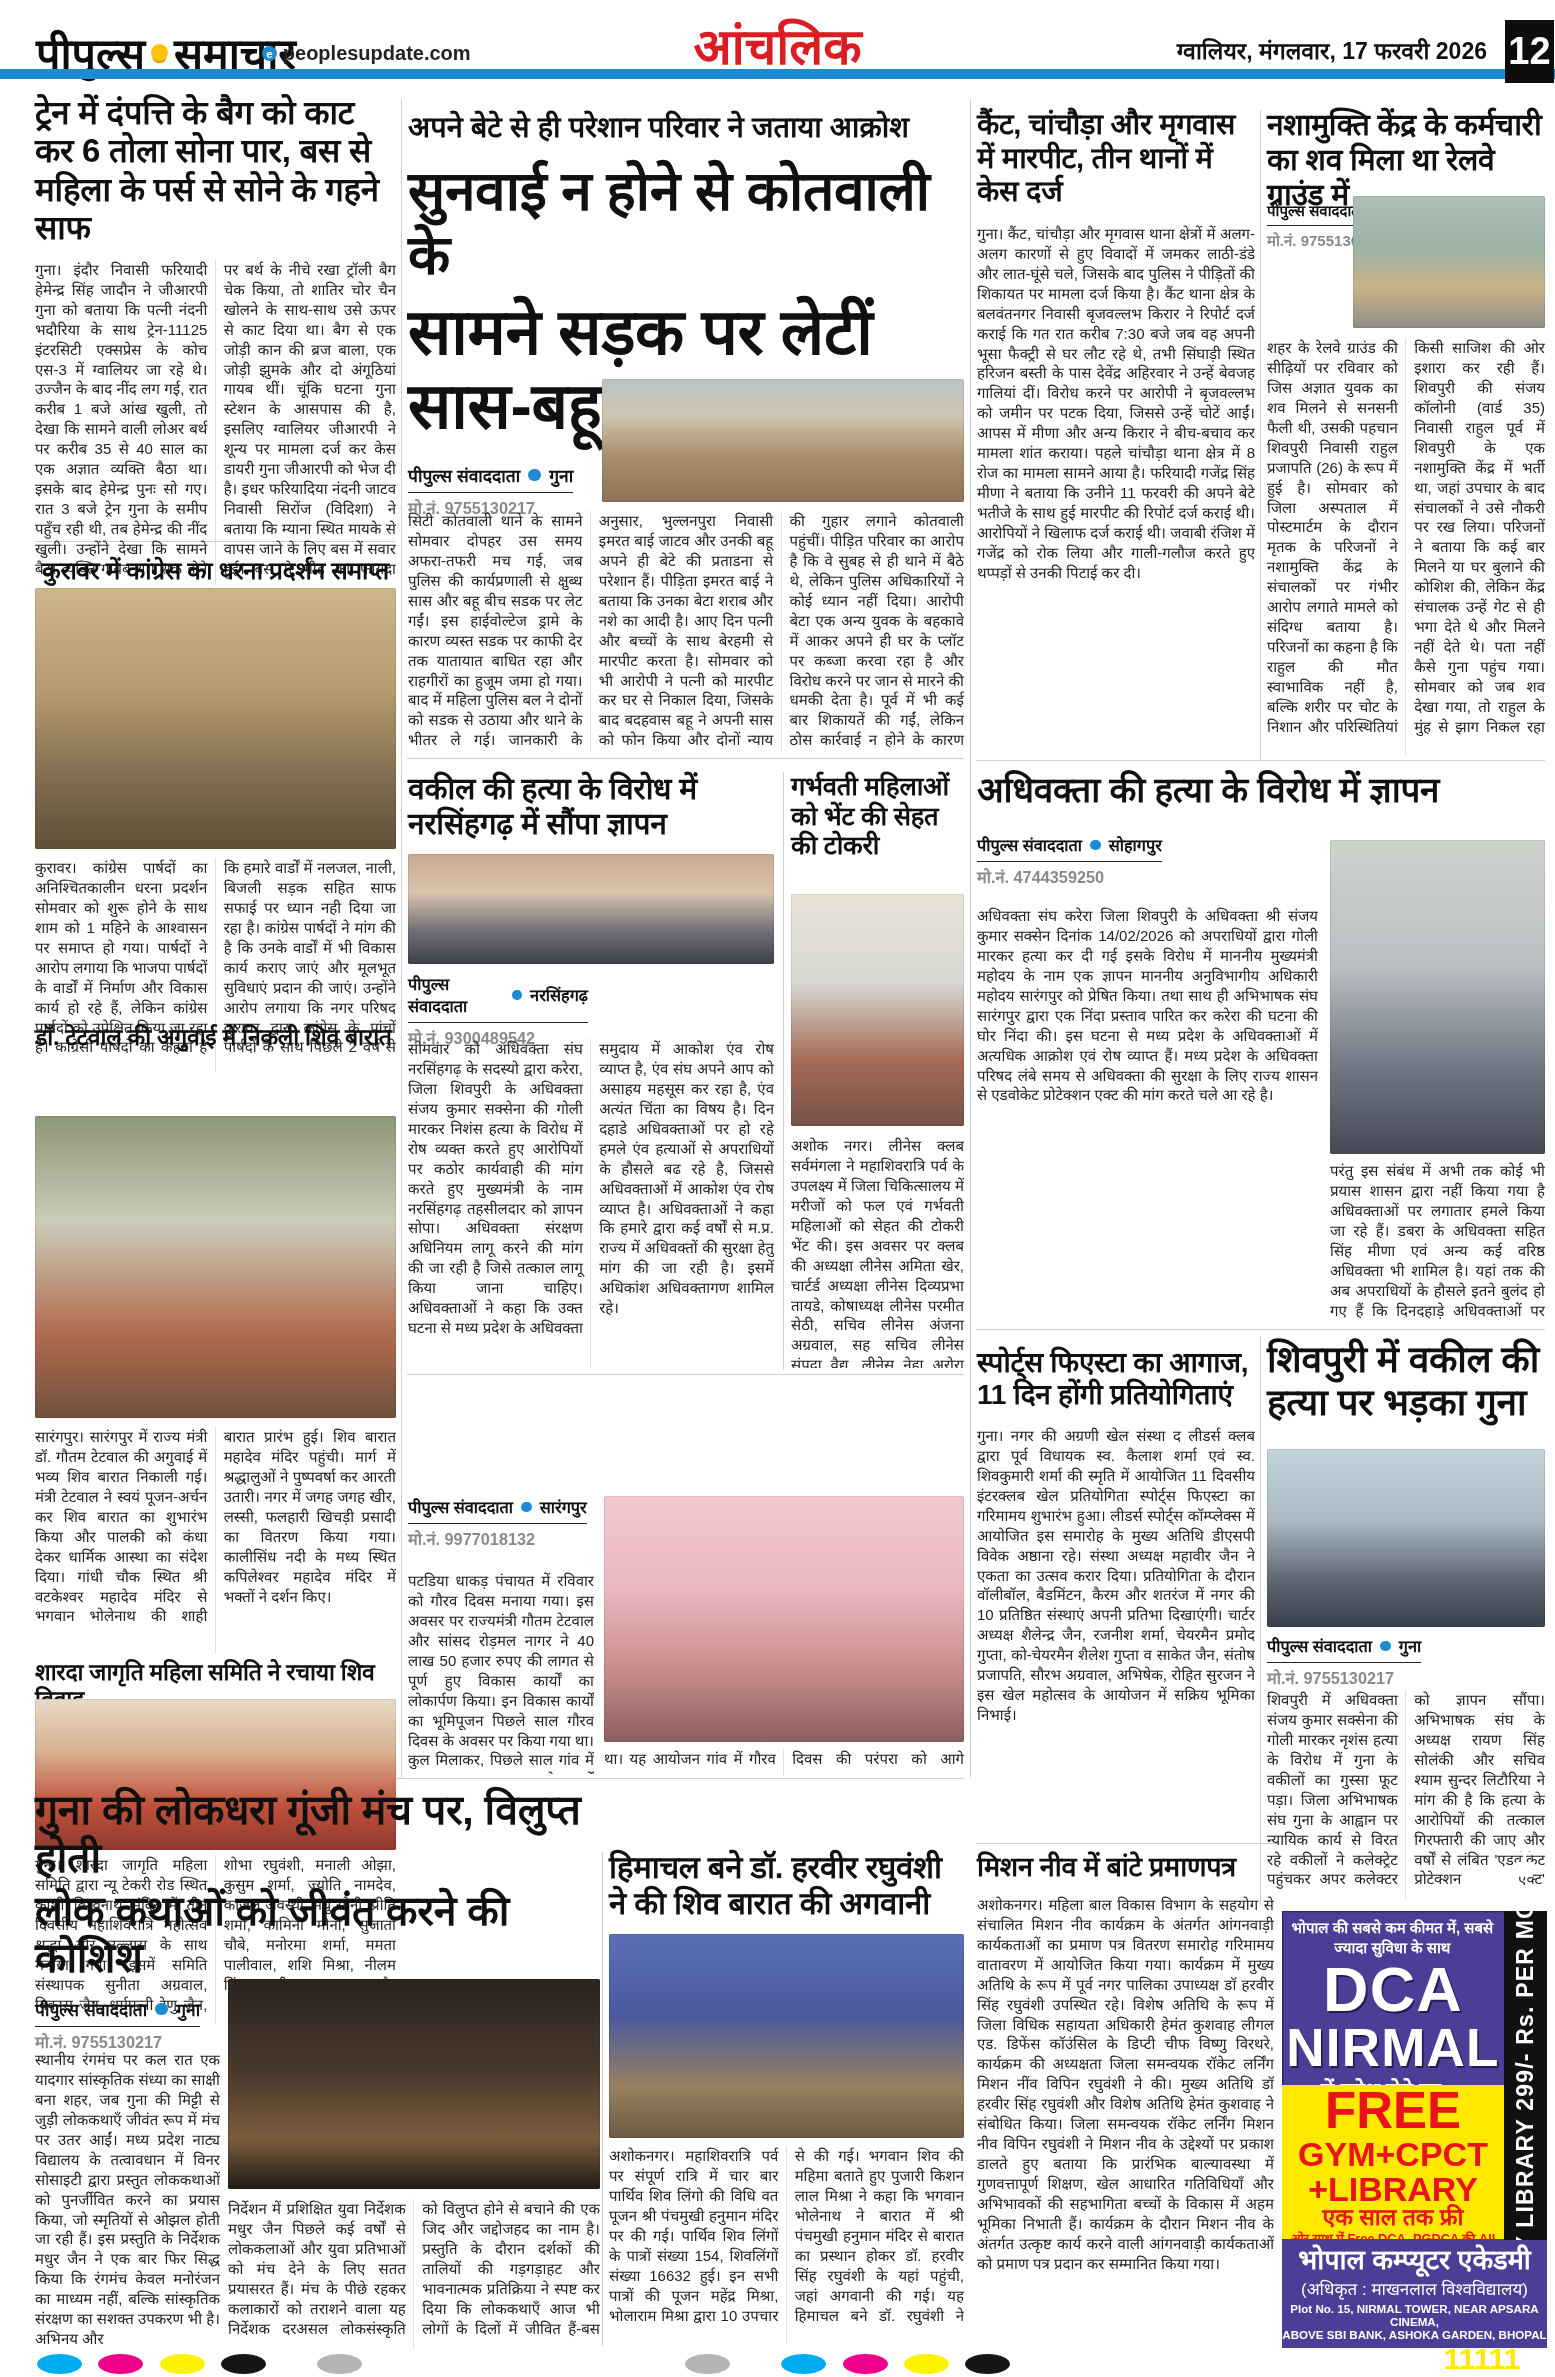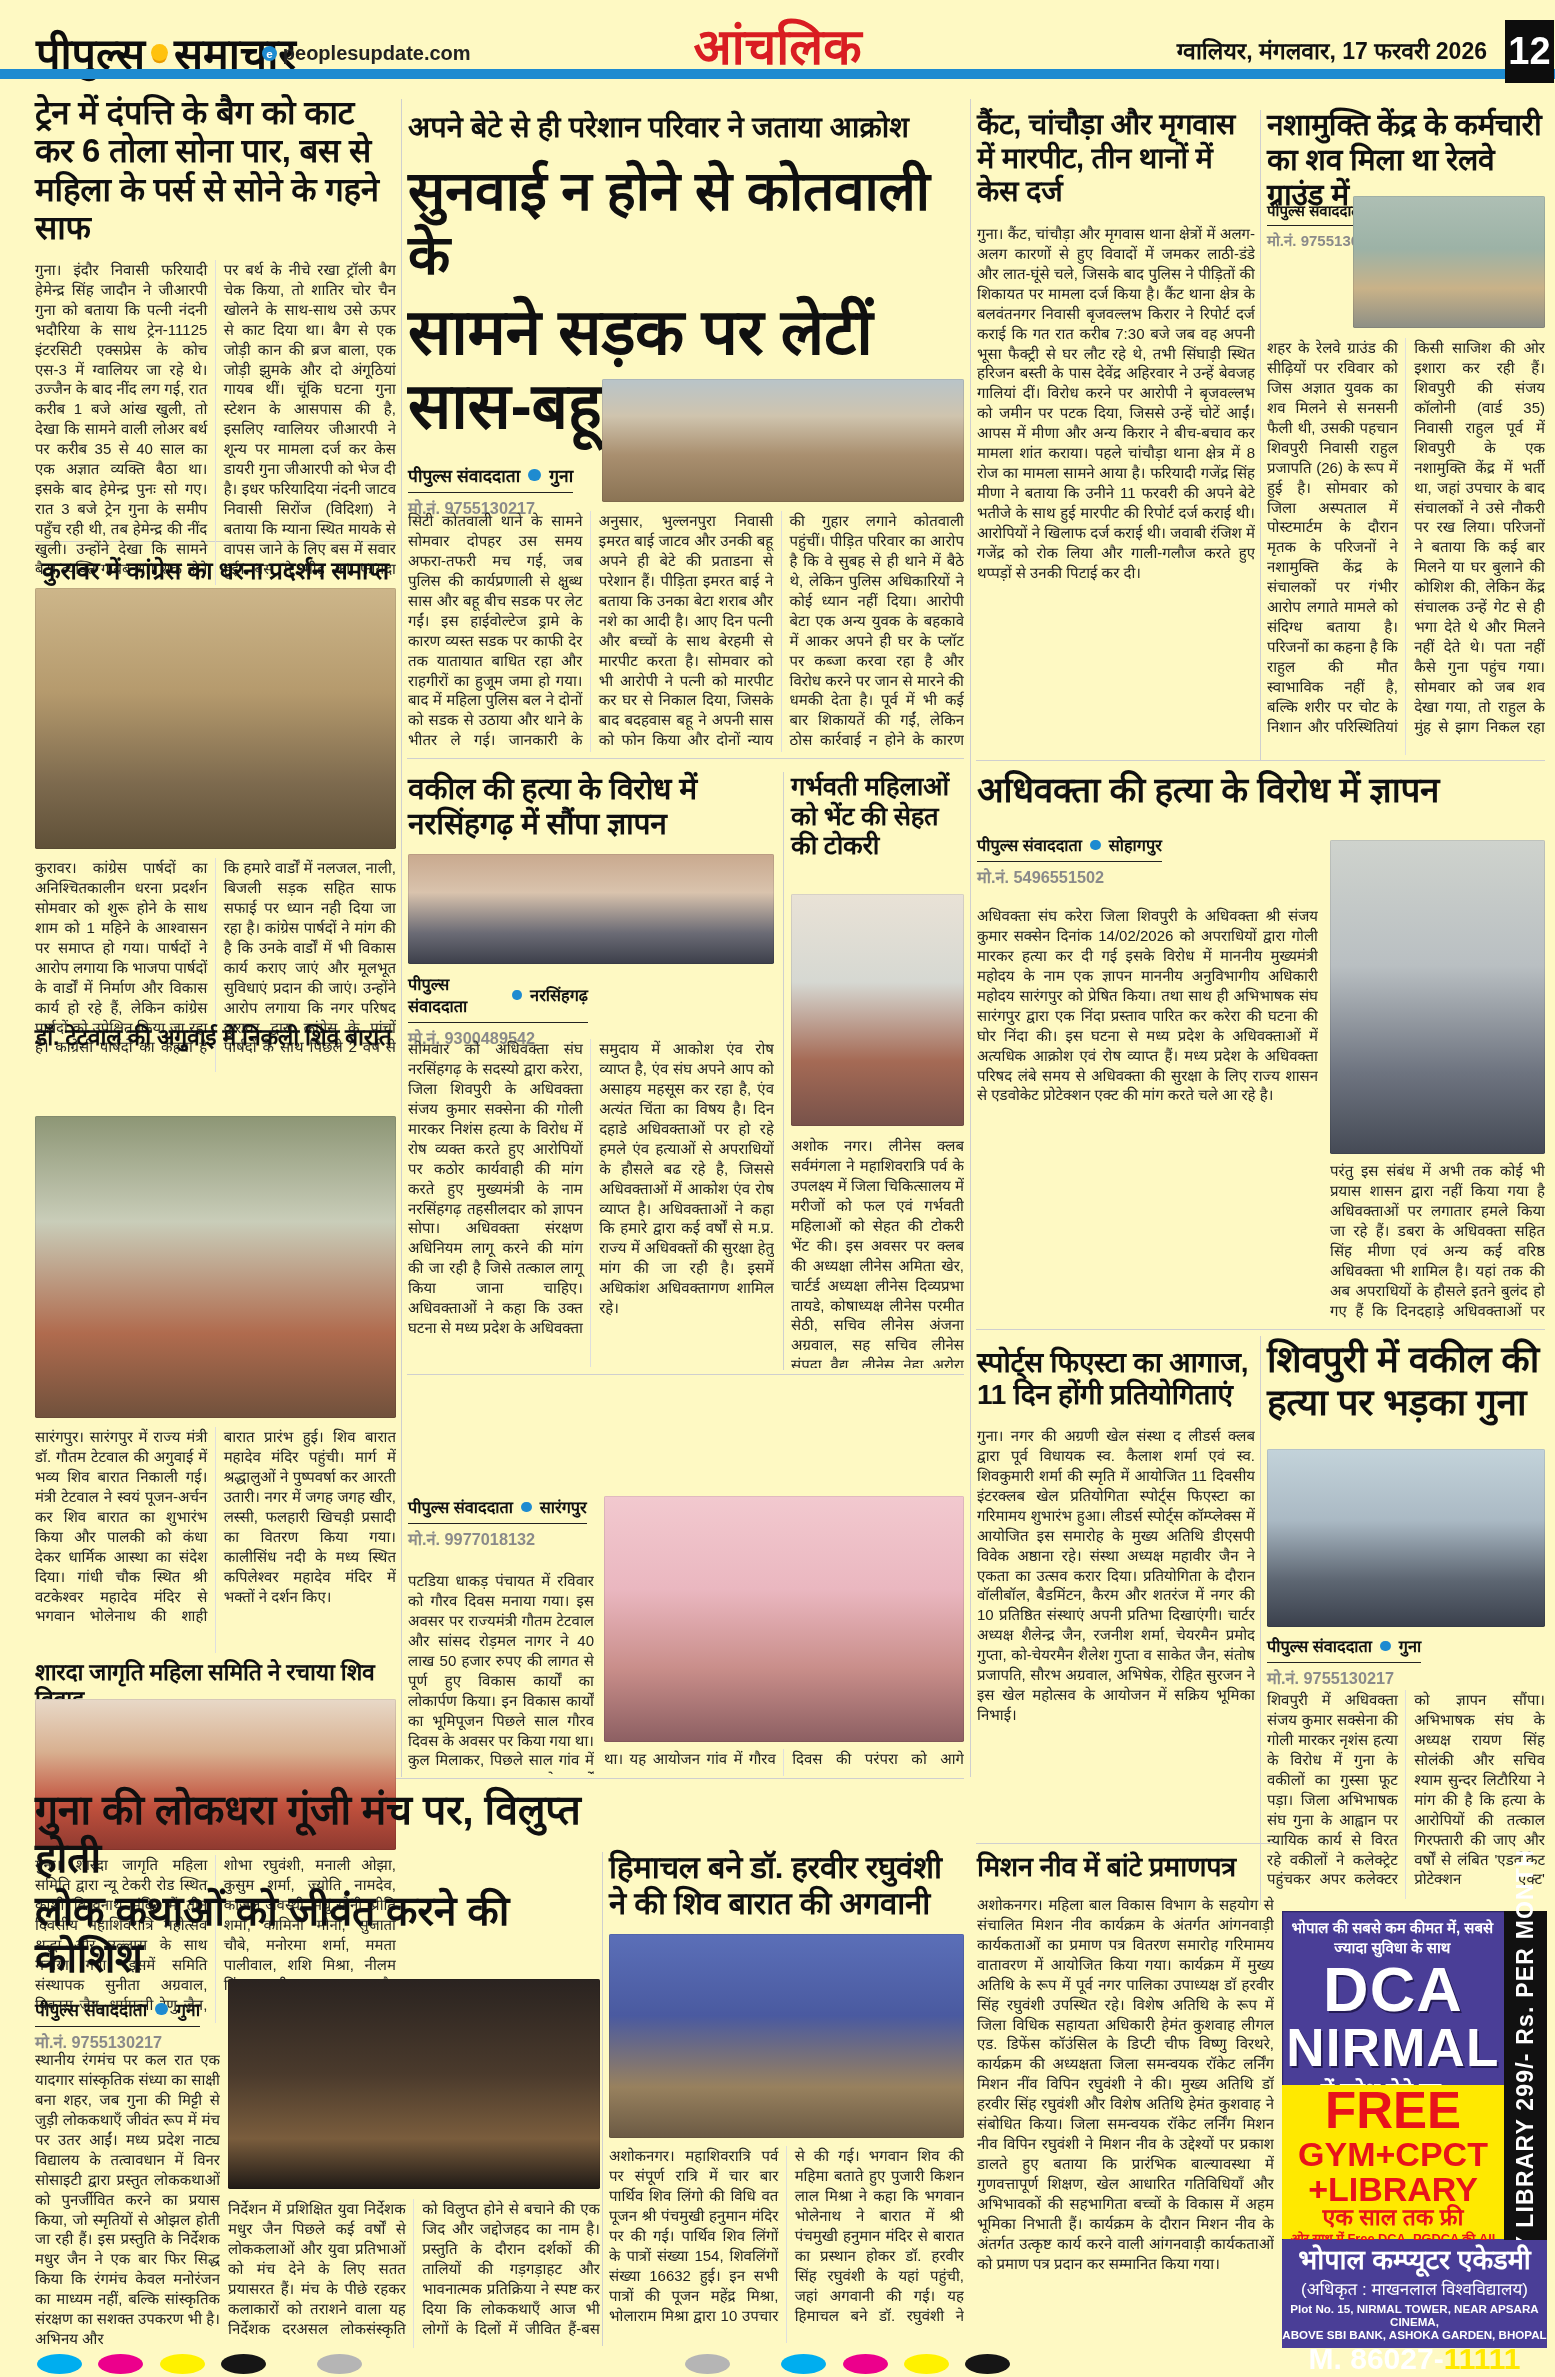--- a/index.html
+++ b/index.html
@@ -1,16 +1,16 @@
 <!DOCTYPE html>
 <html style="font-size:9.3px"><head>
 <meta charset="utf-8">
 <style>
   html,body{margin:0;padding:0;background:#e9e9e9;}
-  .page{position:relative;width:1555px;height:2377px;background:#fef9c3;overflow:hidden;
+  .page{position:relative;width:1555px;height:2377px;background:#ffffff;overflow:hidden;
         font-family:"Liberation Sans",sans-serif;color:#1c1c1c;}
   .abs{position:absolute;}
   .hl{font-weight:800;color:#101010;line-height:1.16;letter-spacing:-0.3px;}
   .kicker{font-weight:800;color:#101010;}
   .body{font-size:15px;line-height:1.33;text-align:justify;color:#222;}
   .cols2{column-count:2;column-gap:16.3px;column-rule:0.6px solid #dedede;}
   .cols3{column-count:3;column-gap:16.3px;column-rule:0.6px solid #dedede;}
   .byline{font-weight:800;font-size:17.4px;color:#111;border-bottom:1.7px solid #222;
           padding-bottom:4.6px;display:flex;align-items:center;gap:8.1px;width:fit-content;}
   .dot{width:12.8px;height:12.8px;border-radius:50%;background:#1e8bd0;display:inline-block;}
@@ -185,21 +185,21 @@
 
   <div class="abs" style="left:977px;top:770px;width:568px;">
     <div class="hl" style="font-size:35px;">अधिवक्ता की हत्या के विरोध में ज्ञापन</div>
   </div>
   <div class="abs" style="left:977px;top:834px;width:244px;">
     <div class="byline" style="font-size:16.3px;">
       <span>पीपुल्स संवाददाता</span>
       <span class="dot" style="width:10.5px;height:10.5px;"></span>
       <span>सोहागपुर</span>
     </div>
-    <div class="phone">मो.नं. 5496551502</div>
+    <div class="phone">मो.नं. 4744359250</div>
   </div>
   <div class="photo" style="left:1330px;top:840px;width:215px;height:314px;
        background:linear-gradient(180deg,#cfd3cd 0%,#b9bfc2 40%,#6e7480 74%,#454a55 100%);"></div>
   <div class="abs body" style="left:977px;top:906px;width:341px;height:416px;overflow:hidden;">अधिवक्ता संघ करेरा जिला शिवपुरी के अधिवक्ता श्री संजय कुमार सक्सेन दिनांक 14/02/2026 को अपराधियों द्वारा गोली मारकर हत्या कर दी गई इसके विरोध में माननीय मुख्यमंत्री महोदय के नाम एक ज्ञापन माननीय अनुविभागीय अधिकारी महोदय सारंगपुर को प्रेषित किया। तथा साथ ही अभिभाषक संघ सारंगपुर द्वारा एक निंदा प्रस्ताव पारित कर करेरा की घटना की घोर निंदा की। इस घटना से मध्य प्रदेश के अधिवक्ताओं में अत्यधिक आक्रोश एवं रोष व्याप्त हैं। मध्य प्रदेश के अधिवक्ता परिषद लंबे समय से अधिवक्ता की सुरक्षा के लिए राज्य शासन से एडवोकेट प्रोटेक्शन एक्ट की मांग करते चले आ रहे है।</div>
   <div class="abs body" style="left:1330px;top:1161px;width:215px;height:160px;overflow:hidden;">परंतु इस संबंध में अभी तक कोई भी प्रयास शासन द्वारा नहीं किया गया है अधिवक्ताओं पर लगातार हमले किया जा रहे हैं। डबरा के अधिवक्ता सहित सिंह मीणा एवं अन्य कई वरिष्ठ अधिवक्ता भी शामिल है। यहां तक की अब अपराधियों के हौसले इतने बुलंद हो गए हैं कि दिनदहाड़े अधिवक्ताओं पर हमले कर हत्या कर दी जा रही है। अभिभाषक संघ सारंगपुर द्वारा एक ज्ञापन प्रेषित कर राज्य शासन से मांग की गई।</div>
 
   <div class="abs" style="left:977px;top:1347px;width:278px;">
     <div class="hl" style="font-size:28px;">स्पोर्ट्स फिएस्टा का आगाज, 11 दिन होंगी प्रतियोगिताएं</div>
     <div class="body" style="margin-top:14px;height:372px;overflow:hidden;">गुना। नगर की अग्रणी खेल संस्था द लीडर्स क्लब द्वारा पूर्व विधायक स्व. कैलाश शर्मा एवं स्व. शिवकुमारी शर्मा की स्मृति में आयोजित 11 दिवसीय इंटरक्लब खेल प्रतियोगिता स्पोर्ट्स फिएस्टा का गरिमामय शुभारंभ हुआ। लीडर्स स्पोर्ट्स कॉम्प्लेक्स में आयोजित इस समारोह के मुख्य अतिथि डीएसपी विवेक अष्ठाना रहे। संस्था अध्यक्ष महावीर जैन ने एकता का उत्सव करार दिया। प्रतियोगिता के दौरान वॉलीबॉल, बैडमिंटन, कैरम और शतरंज में नगर की 10 प्रतिष्ठित संस्थाएं अपनी प्रतिभा दिखाएंगी। चार्टर अध्यक्ष शैलेन्द्र जैन, रजनीश शर्मा, चेयरमैन प्रमोद गुप्ता, को-चेयरमैन शैलेश गुप्ता व साकेत जैन, संतोष प्रजापति, सौरभ अग्रवाल, अभिषेक, रोहित सुरजन ने इस खेल महोत्सव के आयोजन में सक्रिय भूमिका निभाई।</div>
   </div>

